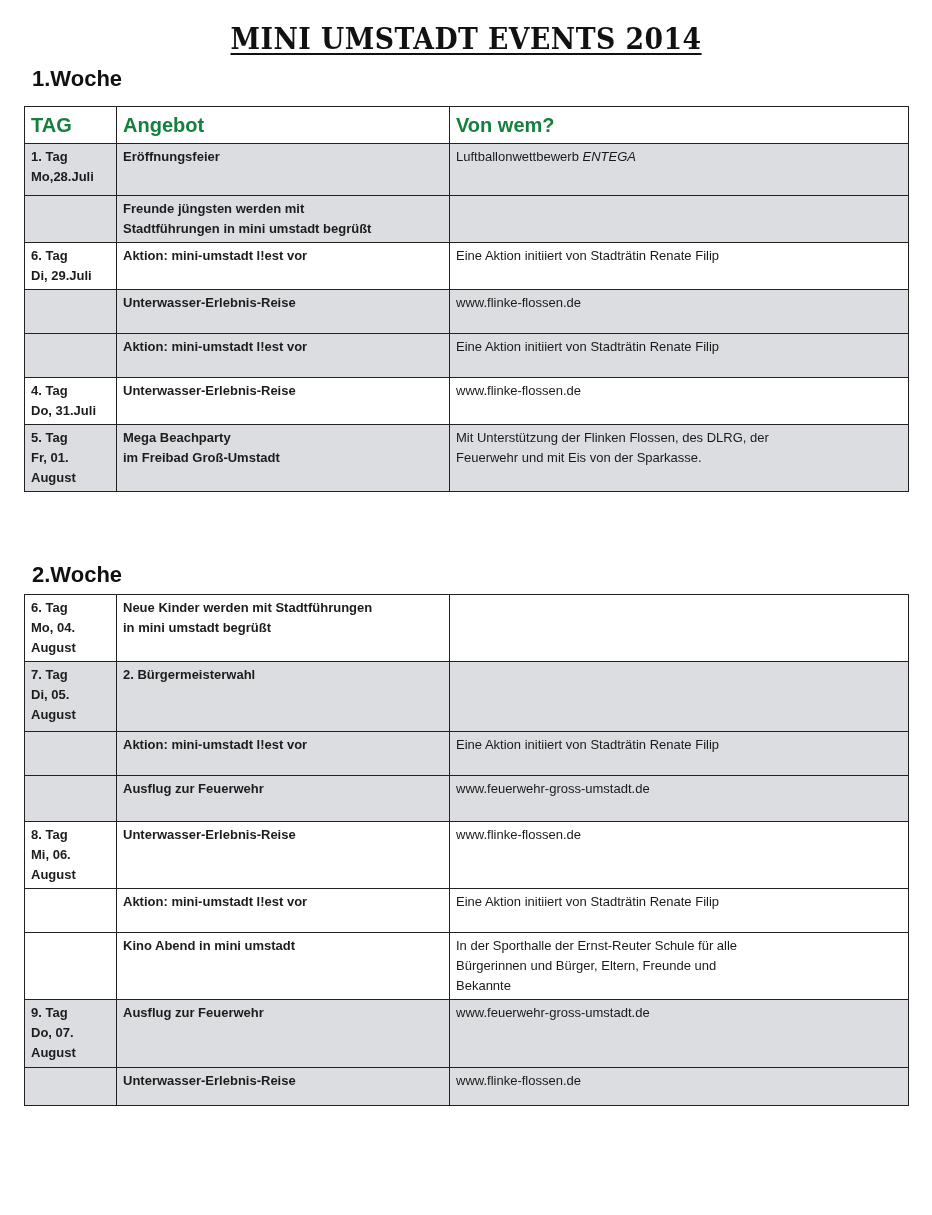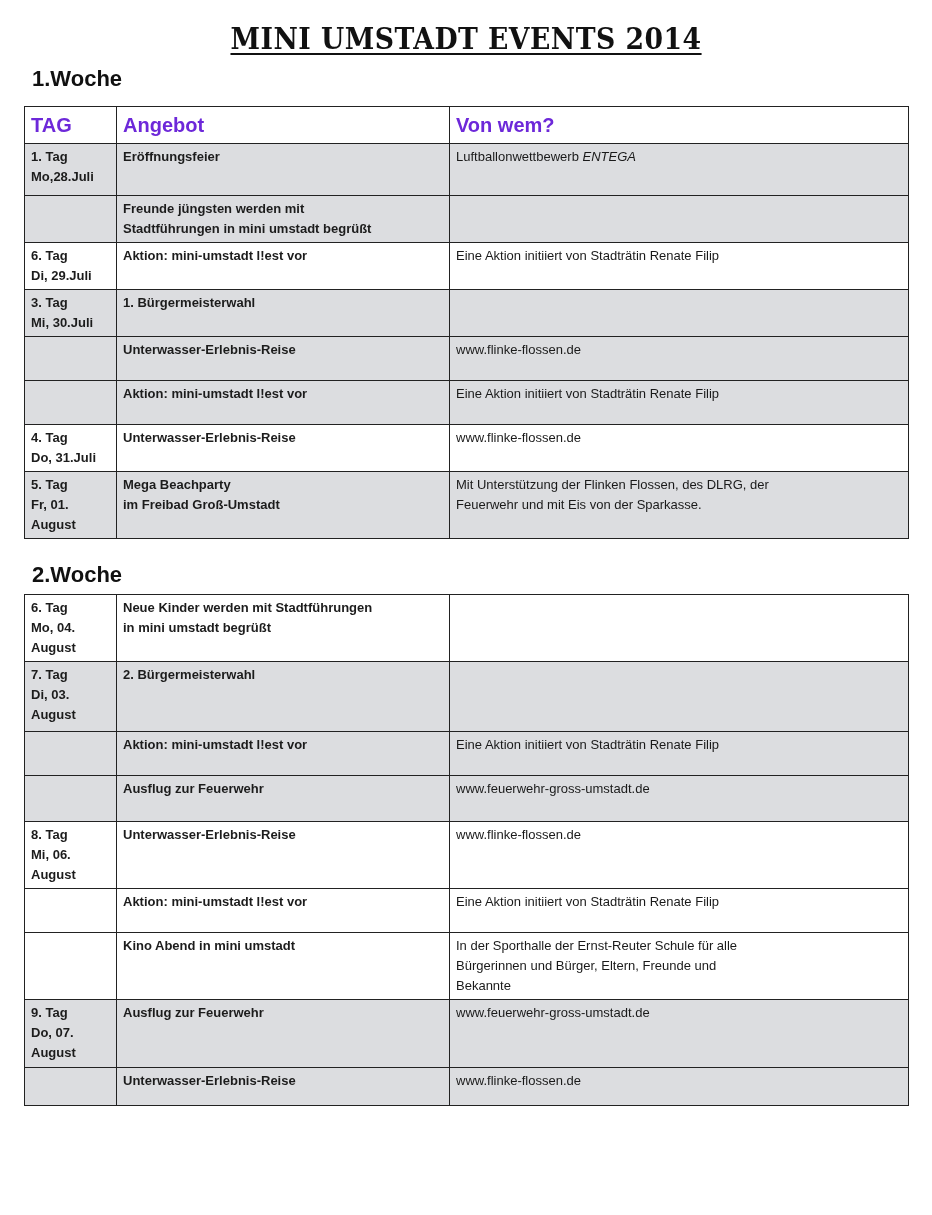--- a/index.html
+++ b/index.html
@@ -2,21 +2,21 @@
 <html><head>
 <meta charset="utf-8">
 <style>
   html, body { margin: 0; padding: 0; background: #ffffff; }
   body { width: 932px; height: 1215px; position: relative; font-family: "Liberation Sans", sans-serif; color: #111; overflow: hidden; }
   .title { position: absolute; left: 0; width: 932px; top: 22px; text-align: center; font-family: "DejaVu Serif", serif; font-weight: bold; font-size: 29px; letter-spacing: 0.5px; }
   .title span { text-decoration: underline; text-decoration-thickness: 2px; text-underline-offset: 4px; transform: scaleX(0.92); display: inline-block; }
   .week { position: absolute; left: 32px; font-family: "Liberation Sans", sans-serif; font-weight: bold; font-size: 22px; text-underline-offset: 4px; }
   table { position: absolute; border-collapse: collapse; table-layout: fixed; left: 24px; width: 885px; }
   td, th { border: 1.5px solid #222; vertical-align: top; padding: 3px 7px 3px 6px; font-size: 13px; line-height: 20px; font-weight: bold; text-align: left; color: #1c1c1c; }
-  th { font-size: 20px; font-weight: bold; padding: 4px 6px; line-height: 28px; color: #6d28d9; }
+  th { font-size: 20px; font-weight: bold; padding: 4px 6px; line-height: 28px; color: #15803d; }
   .c1 { width: 92px; }
   .c2 { width: 333px; }
   tr.gray td { background: #dcdde0; }
   .tag-line { display: block; }
   em { font-style: italic; }
 </style>
 </head>
 <body>
 
 <div class="title"><span>MINI UMSTADT EVENTS 2014</span></div>
@@ -80,36 +80,20 @@
           <span class="tag-line"></span>
         </td>
         <td style="font-weight: normal; color: rgb(26, 26, 26);">
           <span class="tag-line"><span>Eine Aktion initiiert von Stadträtin Renate Filip</span><em style="font-weight: normal;"></em></span>
           <span class="tag-line"></span>
           <span class="tag-line"></span>
         </td>
       </tr>
       <tr class="gray" style="height: 44px;">
         <td>
-          <span class="tag-line">3. Tag</span>
-          <span class="tag-line">Mi, 30.Juli</span>
-          <span class="tag-line"></span>
-        </td>
-        <td>
-          <span class="tag-line">1. Bürgermeisterwahl</span>
-          <span class="tag-line"></span>
-        </td>
-        <td style="font-weight: normal; color: rgb(26, 26, 26);">
-          <span class="tag-line"><span></span><em style="font-weight: normal;"></em></span>
-          <span class="tag-line"></span>
-          <span class="tag-line"></span>
-        </td>
-      </tr>
-      <tr class="gray" style="height: 44px;">
-        <td>
           <span class="tag-line"></span>
           <span class="tag-line"></span>
           <span class="tag-line"></span>
         </td>
         <td>
           <span class="tag-line">Unterwasser-Erlebnis-Reise</span>
           <span class="tag-line"></span>
         </td>
         <td style="font-weight: normal; color: rgb(26, 26, 26);">
           <span class="tag-line"><span>www.flinke-flossen.de</span><em style="font-weight: normal;"></em></span>
@@ -189,21 +173,21 @@
         </td>
         <td style="font-weight: normal; color: rgb(26, 26, 26);">
           <span class="tag-line"><span></span><em style="font-weight: normal;"></em></span>
           <span class="tag-line"></span>
           <span class="tag-line"></span>
         </td>
       </tr>
       <tr class="gray" style="height: 70px;">
         <td>
           <span class="tag-line">7. Tag</span>
-          <span class="tag-line">Di, 03.</span>
+          <span class="tag-line">Di, 05.</span>
           <span class="tag-line">August</span>
         </td>
         <td>
           <span class="tag-line">2. Bürgermeisterwahl</span>
           <span class="tag-line"></span>
         </td>
         <td style="font-weight: normal; color: rgb(26, 26, 26);">
           <span class="tag-line"><span></span><em style="font-weight: normal;"></em></span>
           <span class="tag-line"></span>
           <span class="tag-line"></span>

